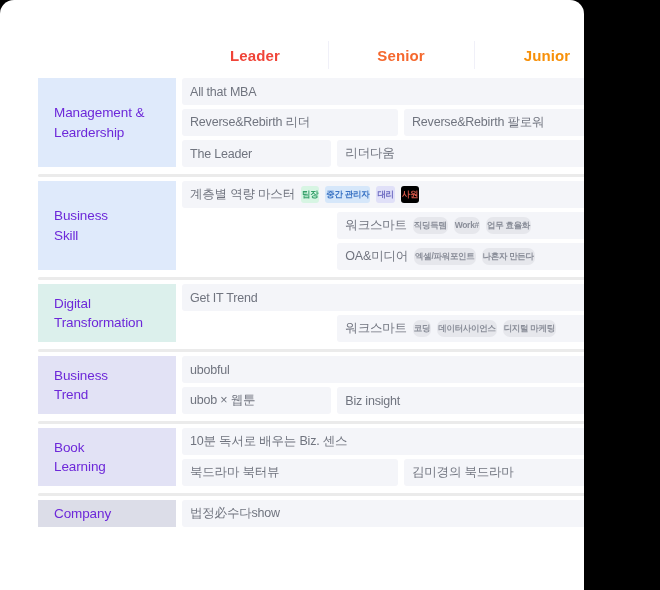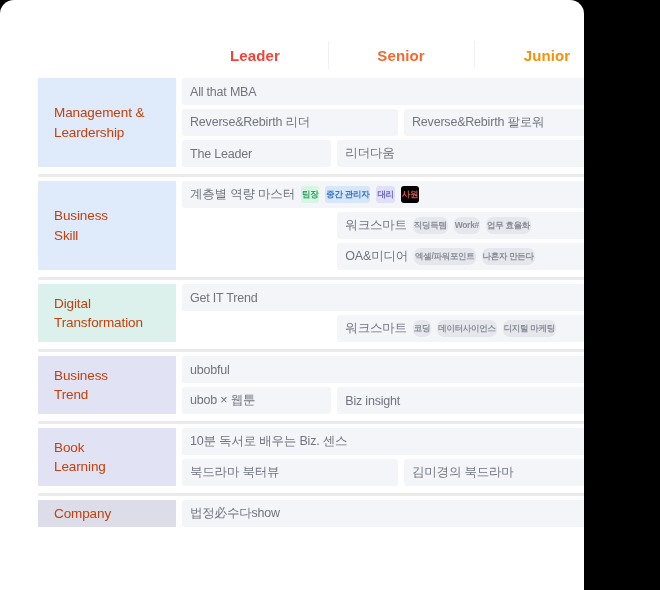--- a/index.html
+++ b/index.html
@@ -64,21 +64,21 @@
   }
 
   .cat {
     width: 138px;
     flex: 0 0 138px;
     display: flex;
     align-items: center;
     padding: 0 16px;
     font-size: 13.5px;
     line-height: 1.42;
-    color: #c2410c;
+    color: #6d28d9;
     letter-spacing: -.1px;
   }
 
   .lanes {
     flex: 1 1 auto;
     margin-left: 6px;
     display: flex;
     flex-direction: column;
     gap: 4px;
     min-width: 0;

